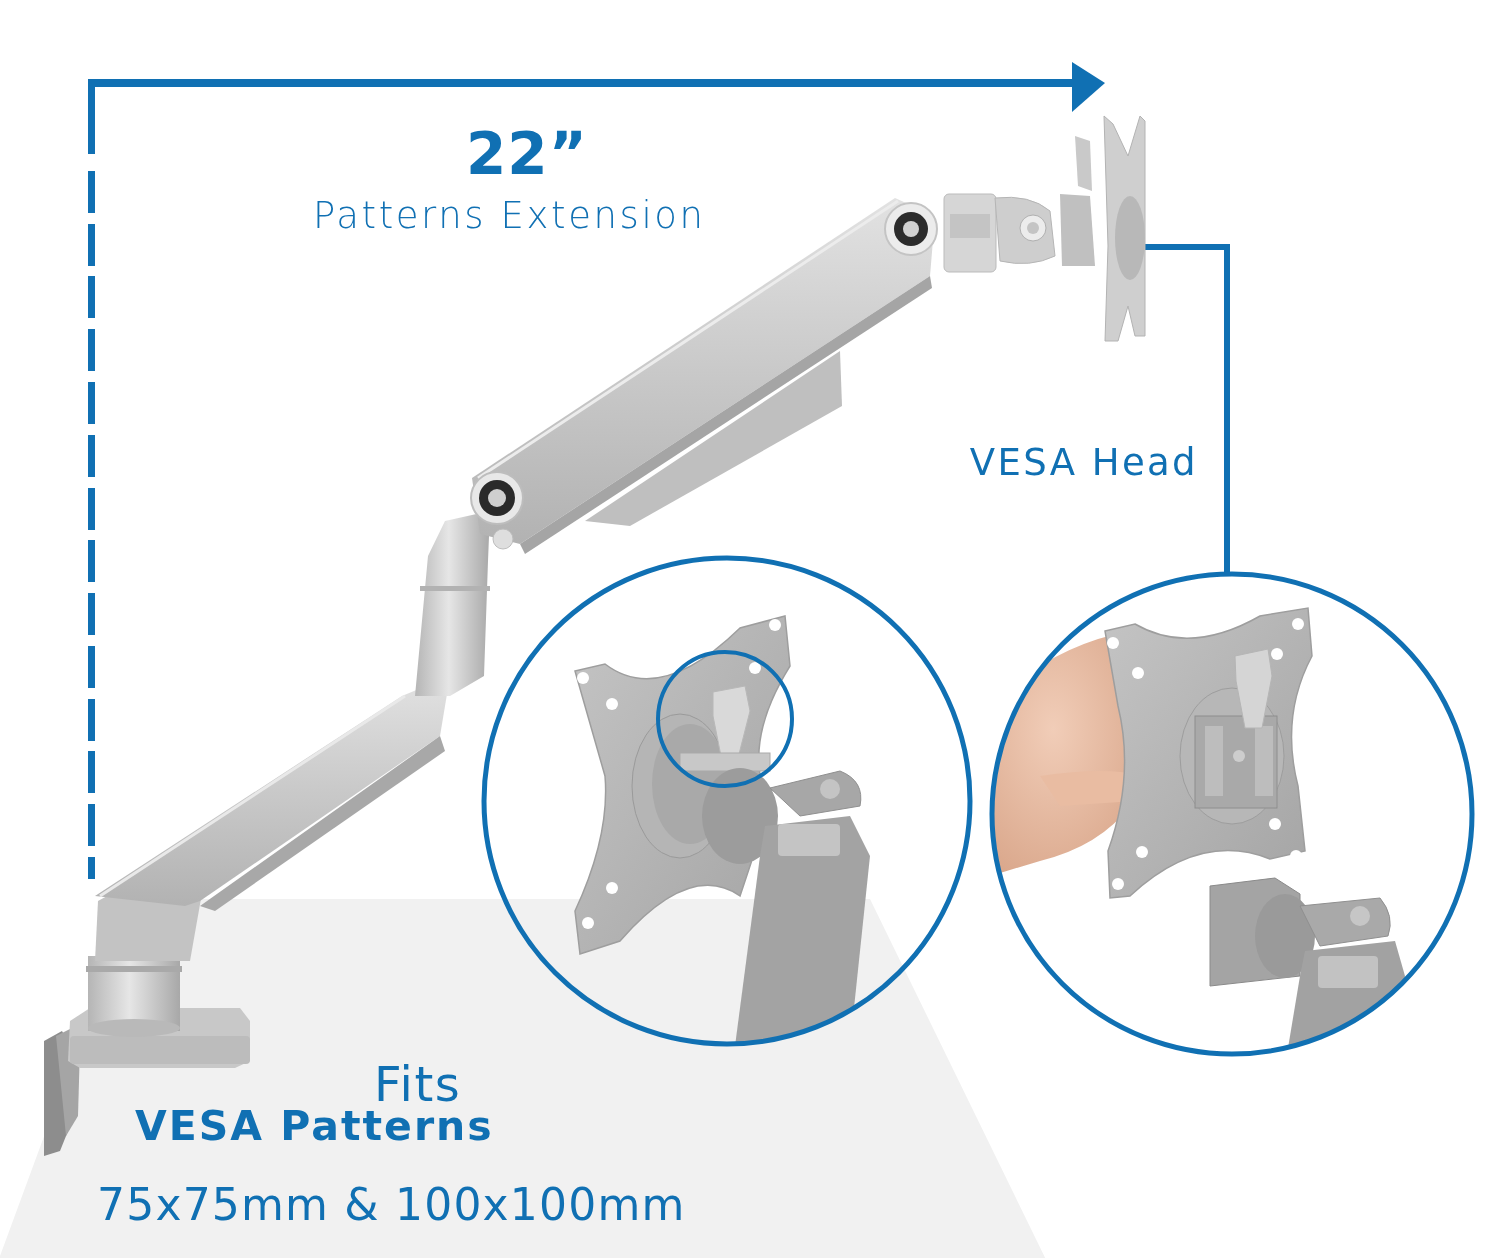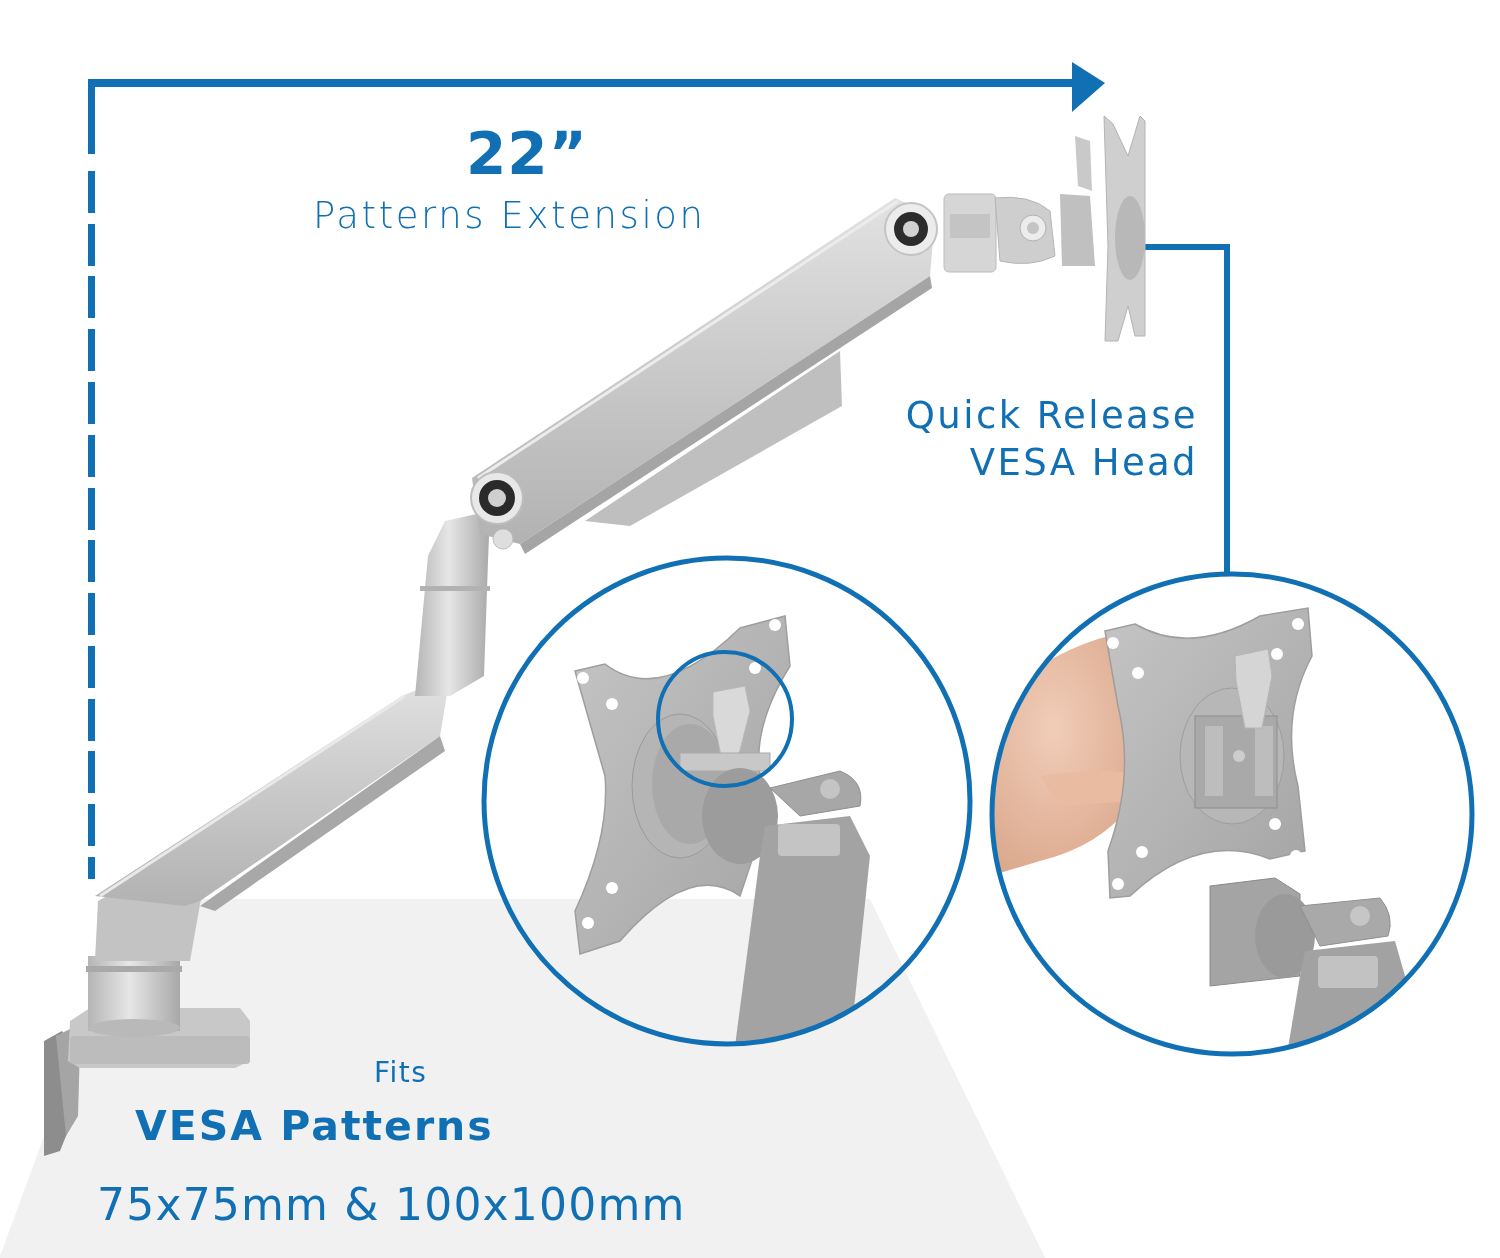--- a/index.html
+++ b/index.html
@@ -3,21 +3,21 @@
 <meta charset="utf-8">
 <style>
   html, body { margin: 0; padding: 0; background: #ffffff; }
   body { width: 1500px; height: 1258px; overflow: hidden; position: relative; font-family: "Liberation Sans", "DejaVu Sans", sans-serif; }
   #stage { position: absolute; left: 0; top: 16px; width: 1500px; height: 914px; }
   .txt { position: absolute; color: #1070b3; white-space: nowrap; }
   .t-22 { left: 466px; top: 104px; font-size: 58px; font-weight: 700; letter-spacing: 1px; font-family: "DejaVu Sans", sans-serif; }
   .t-maxext { left: 313px; top: 178px; font-size: 37px; letter-spacing: 2.6px; font-family: "DejaVu Sans", sans-serif; font-weight: 300; }
   .t-qr1 { right: 302px; top: 378px; font-size: 37px; letter-spacing: 2.4px; text-align: right; font-family: "DejaVu Sans", sans-serif; }
   .t-qr2 { right: 302px; top: 425px; font-size: 37px; letter-spacing: 2.4px; text-align: left; font-family: "DejaVu Sans", sans-serif; }
-  .t-fits { left: 374px; top: 1040px; font-size: 28px; letter-spacing: 1.5px; font-family: "DejaVu Sans", sans-serif; }
+  .t-fits { left: 374px; top: 1040px; font-size: 48px; letter-spacing: 1.5px; font-family: "DejaVu Sans", sans-serif; }
   .t-vesa { left: 135px; top: 1086px; font-size: 41px; font-weight: 700; letter-spacing: 2px; font-family: "DejaVu Sans", sans-serif; }
   .t-sizes { left: 97px; top: 1163px; font-size: 44px; letter-spacing: 1.2px; font-family: "DejaVu Sans", sans-serif; }
 </style>
 </head>
 <body>
 
 <div id="stage">
   <svg width="1500" height="1258" viewBox="0 0 1500 1258" xmlns="http://www.w3.org/2000/svg">
     <defs>
       <linearGradient id="armGrad" x1="0" y1="0" x2="0" y2="1">
@@ -185,19 +185,18 @@
         <rect x="1318" y="940" width="60" height="32" rx="4" fill="#c2c2c2"></rect>
       </g>
       <circle cx="1232" cy="798" r="240" fill="none" stroke="#1070b3" stroke-width="5"></circle>
     </g>
   </svg>
 
   
   <div class="txt t-22">22”</div>
   <div class="txt t-maxext">Patterns Extension</div>
 
-  <div class="txt t-qr1">Quick Release</div>
   <div class="txt t-qr2">VESA Head</div>
 
   <div class="txt t-fits">Fits</div>
   <div class="txt t-vesa">VESA Patterns</div>
   <div class="txt t-sizes">75x75mm &amp; 100x100mm</div>
 </div>
 
 </body></html>

